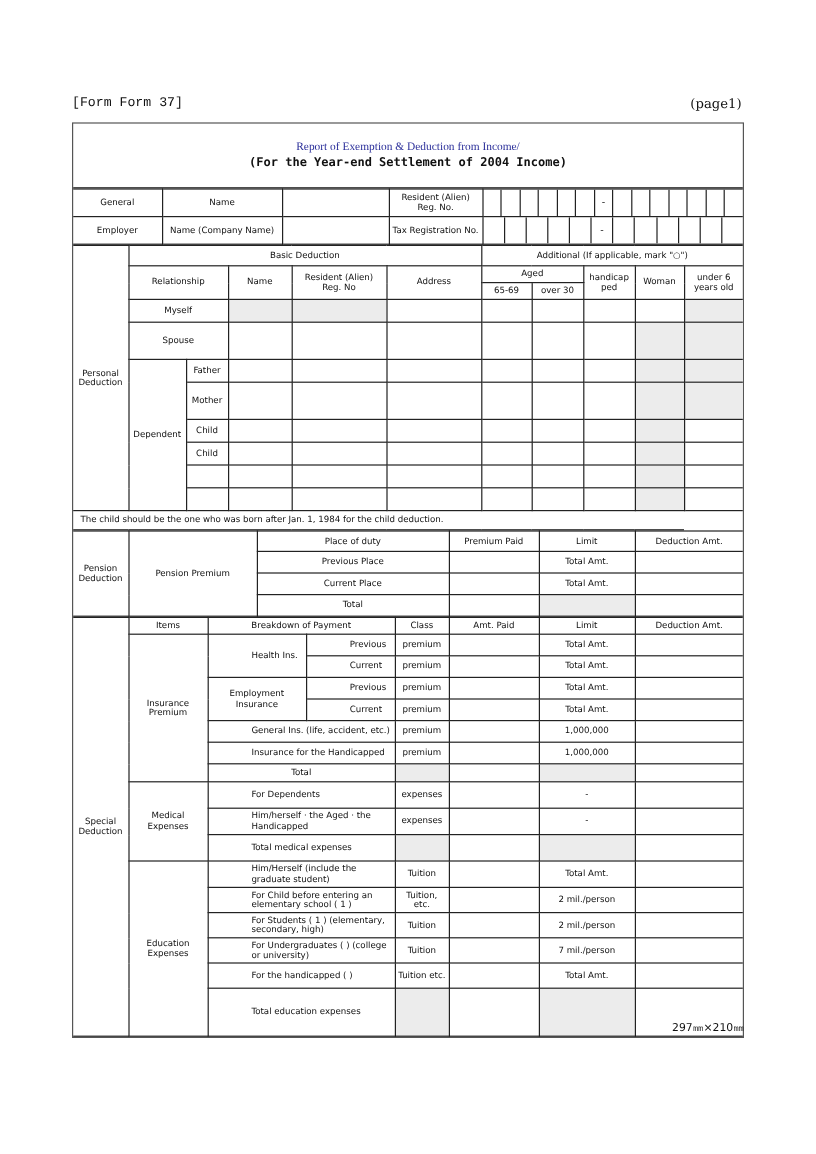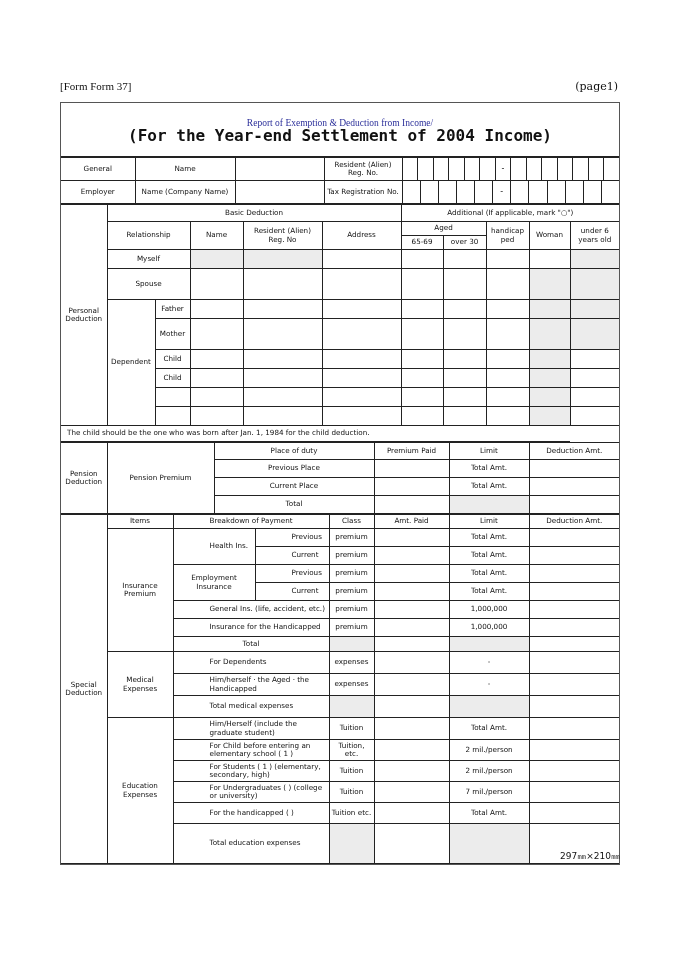--- a/index.html
+++ b/index.html
@@ -1,28 +1,28 @@
 <!DOCTYPE html>
 <html><head>
 <meta charset="utf-8">
 <style>
   html,body{margin:0;padding:0;background:#fff;}
   body{width:680px;height:962px;position:relative;font-family:"DejaVu Sans",sans-serif;color:#111;overflow:hidden;}
-  .hdr-left{position:absolute;left:60px;top:80px;font-family:Liberation Serif, serif;font-size:11px;}
+  .hdr-left{position:absolute;left:60px;top:80px;font-family:Liberation Mono, monospace;font-size:11px;}
   .hdr-right{position:absolute;right:62px;top:80px;font-family:"DejaVu Serif",serif;font-size:11px;}
   .footer{position:absolute;right:60px;top:850px;font-size:9px;}
   .frame{position:absolute;left:60px;top:102px;width:560px;border:1.5px solid #555;box-sizing:border-box;}
   table{border-collapse:collapse;table-layout:fixed;width:100%;}
   td{border:1px solid #222;font-size:7.2px;text-align:center;vertical-align:middle;padding:0 2px;line-height:1.15;overflow:hidden;white-space:nowrap;}
   td.l{text-align:left;padding-left:36px;}
   td.wrap{white-space:normal;}
   .g{background:#ececec;}
   .title{height:53px;text-align:center;border-bottom:1px solid #222;display:flex;flex-direction:column;justify-content:center;}
   .t1,.t2{color:#2b2f9a;font-family:Liberation Serif, serif;font-size:9.5px;line-height:12px;}
-  .t3{font-family:"DejaVu Sans Mono",monospace;font-weight:bold;font-size:16px;line-height:13px;}
+  .t3{font-family:"DejaVu Sans Mono",monospace;font-weight:bold;font-size:10px;line-height:13px;}
   table.top td{height:22px;}
   table.top{border-top:none;}
   .first td:first-child{border-left:none;}
   tr td:last-child{border-right:none;}
 </style>
 </head>
 <body>
 
 <div class="hdr-left">[Form Form 37]</div>
 <div class="hdr-right">(page1)</div>

